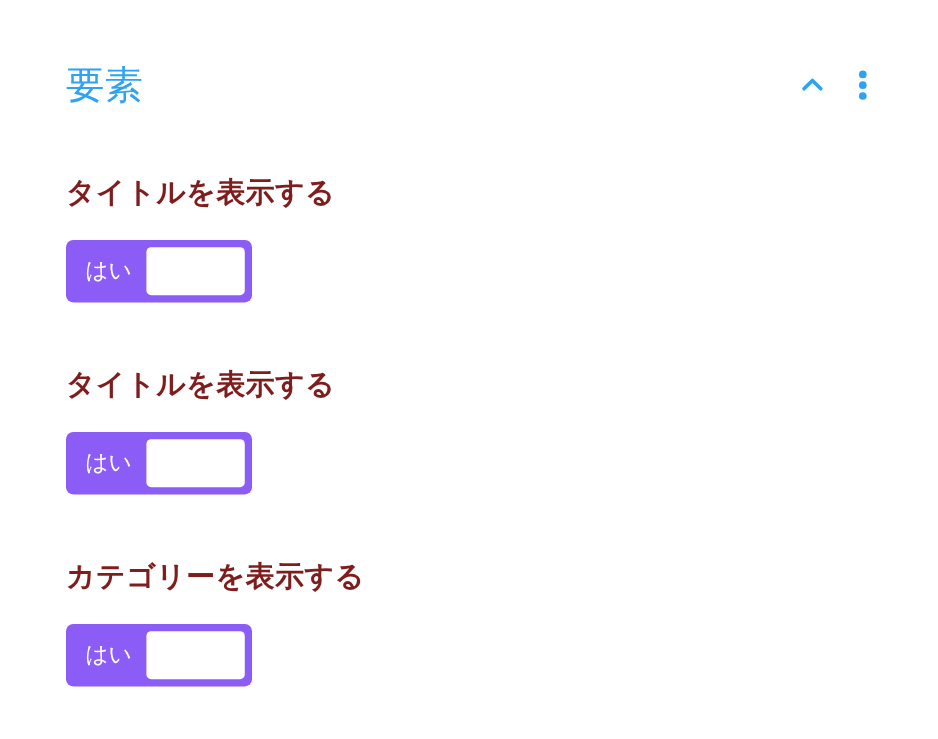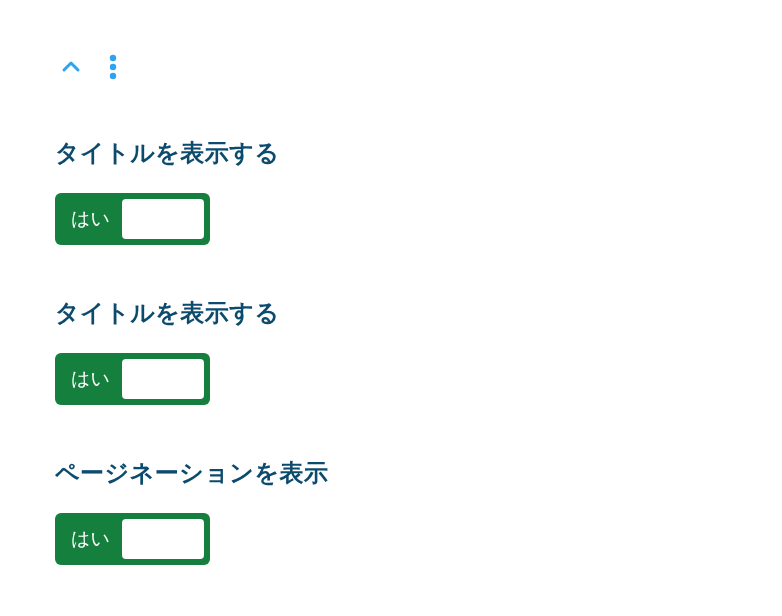--- a/index.html
+++ b/index.html
@@ -45,30 +45,30 @@
       cursor: pointer;
       padding: 4px;
       display: flex;
       align-items: center;
       color: #2ea3f2;
     }
     .settings-group {
       margin-bottom: 52px;
     }
     .settings-label {
-      color: #0c4a6e;
+      color: #7f1d1d;
       font-size: 24px;
       font-weight: 700;
       margin-bottom: 24px;
       letter-spacing: 0.5px;
     }
     .toggle {
       display: inline-flex;
       align-items: center;
-      background: #15803d;
+      background: #8b5cf6;
       border-radius: 6px;
       padding: 6px;
       cursor: pointer;
       position: relative;
       width: 155px;
       height: 52px;
     }
     .toggle-label {
       color: #ffffff;
       font-size: 19px;
@@ -82,20 +82,21 @@
       width: 82px;
       height: 40px;
       position: absolute;
       right: 6px;
     }
   </style>
 </head>
 <body>
 
 <div class="panel-header">
+  <h2 class="panel-title">要素</h2>
   <div class="panel-actions">
     <button class="collapse-btn">
       <span>
         <svg width="24" height="24" viewBox="0 0 24 24" fill="none" stroke="currentColor" stroke-width="3" stroke-linecap="round" stroke-linejoin="round">
           <polyline points="5 15 12 8 19 15"></polyline>
         </svg>
       </span>
     </button>
     <button class="menu-btn">
       <span>
@@ -119,18 +120,18 @@
 
 <div class="settings-group">
   <div class="settings-label">タイトルを表示する</div>
   <div class="toggle">
     <span class="toggle-label">はい</span>
     <span class="toggle-handle"></span>
   </div>
 </div>
 
 <div class="settings-group">
-  <div class="settings-label">ページネーションを表示</div>
+  <div class="settings-label">カテゴリーを表示する</div>
   <div class="toggle">
     <span class="toggle-label">はい</span>
     <span class="toggle-handle"></span>
   </div>
 </div>
 
 </body></html>

